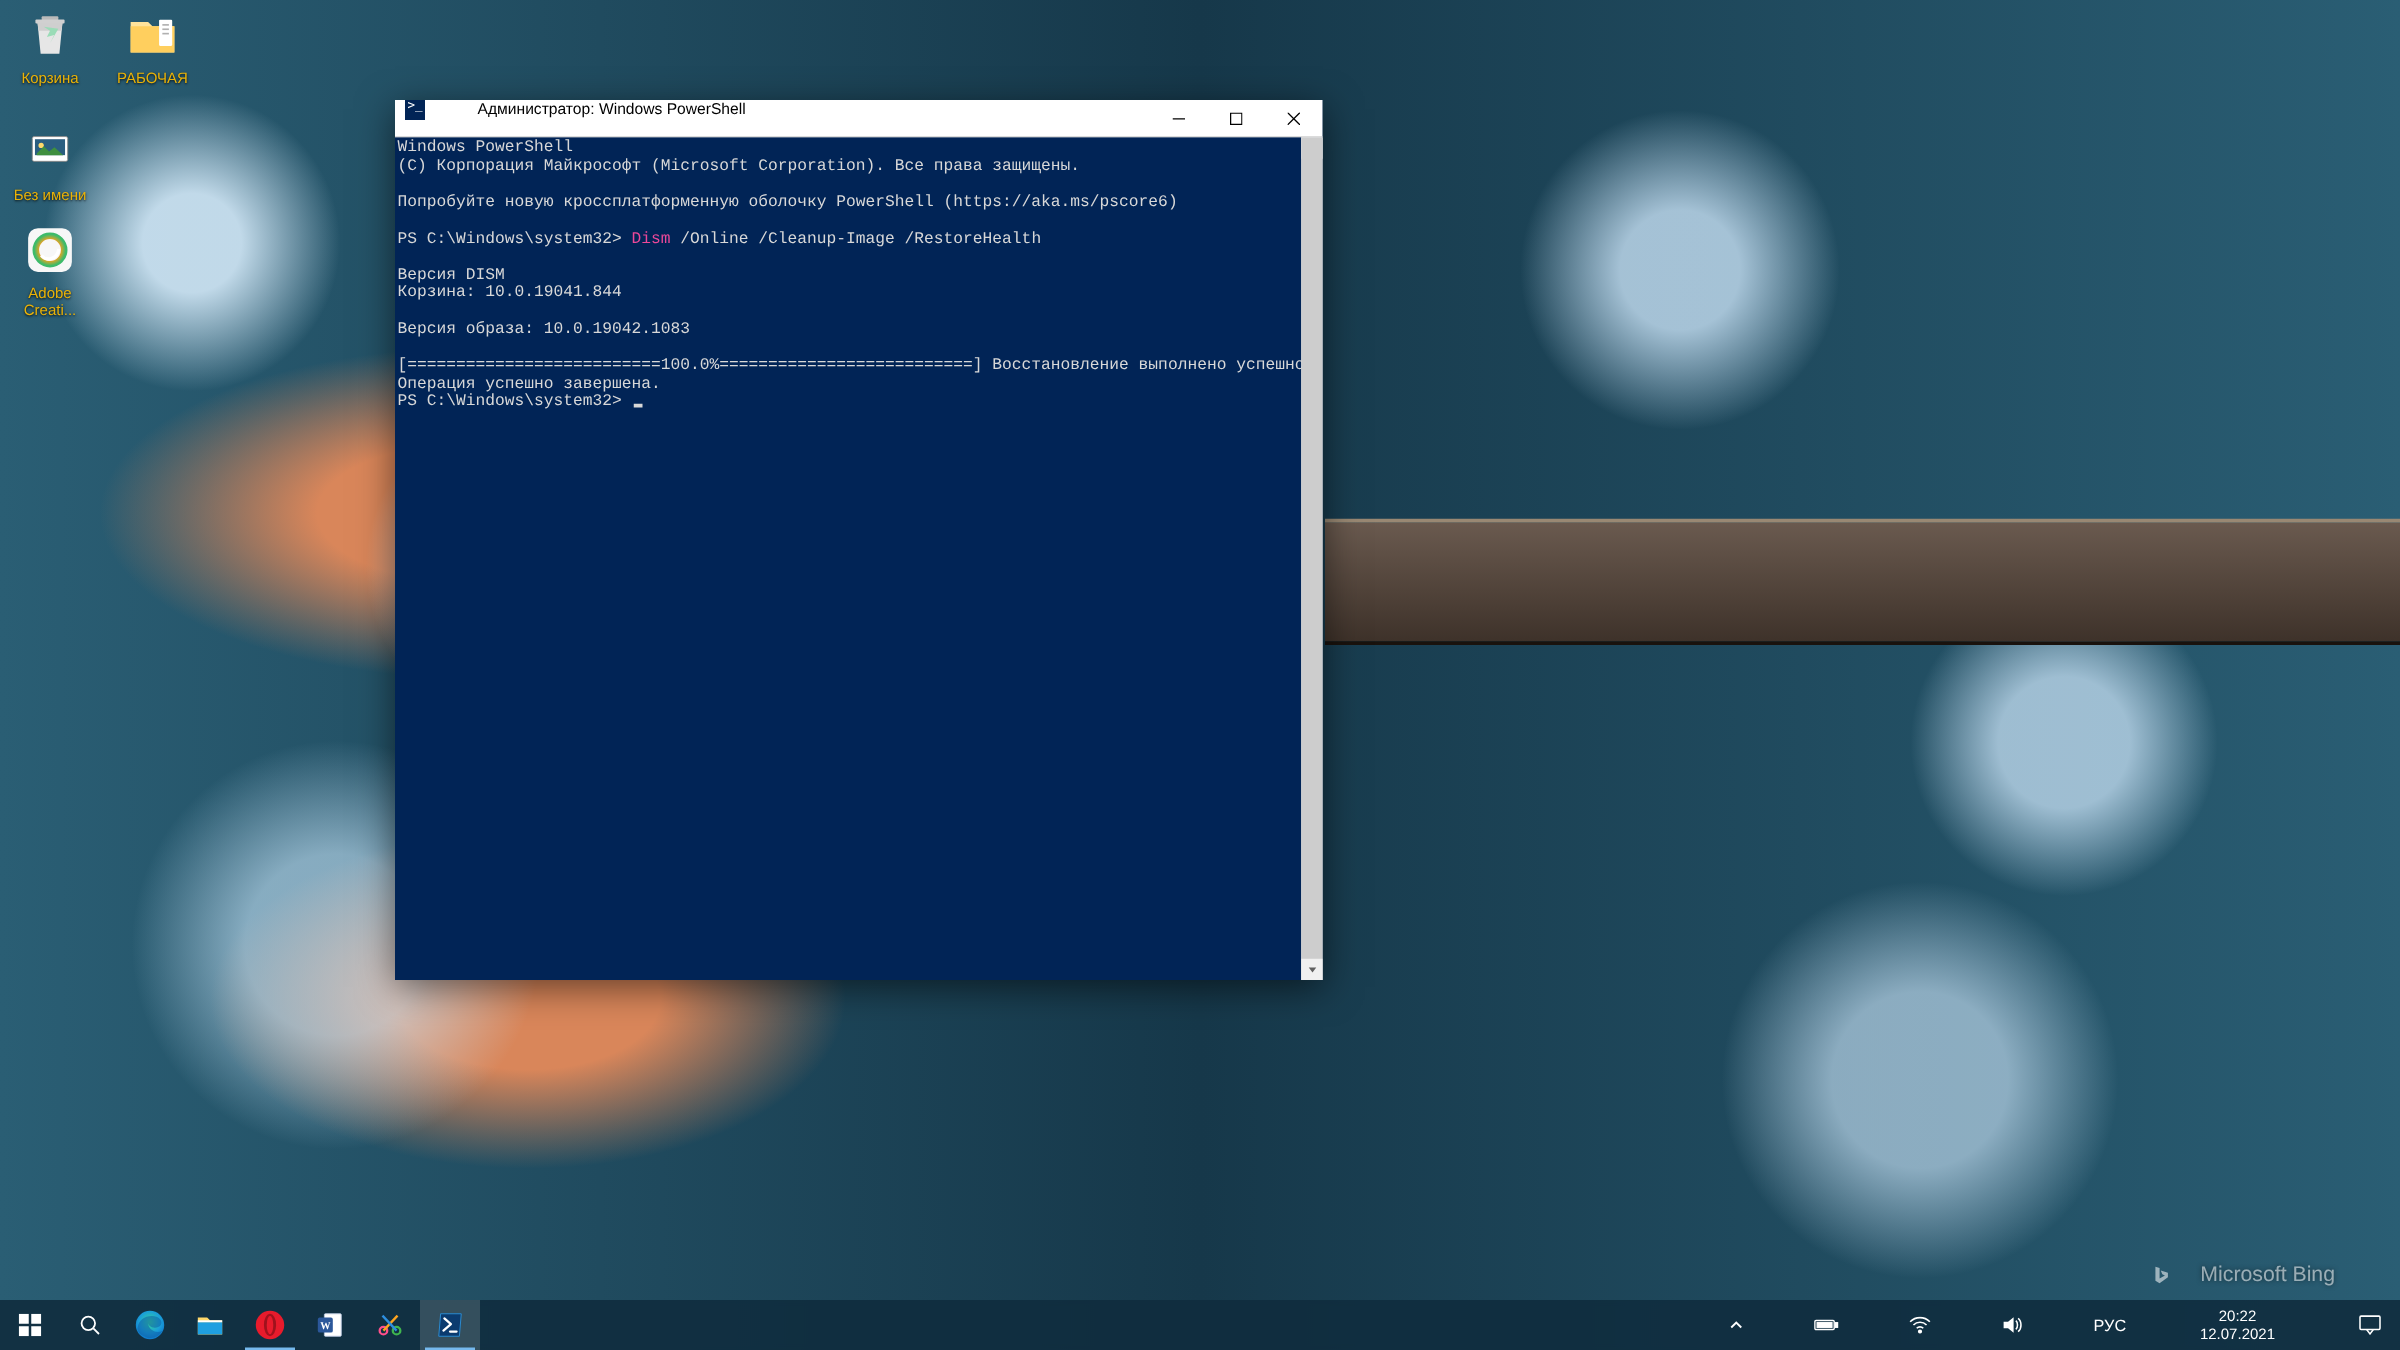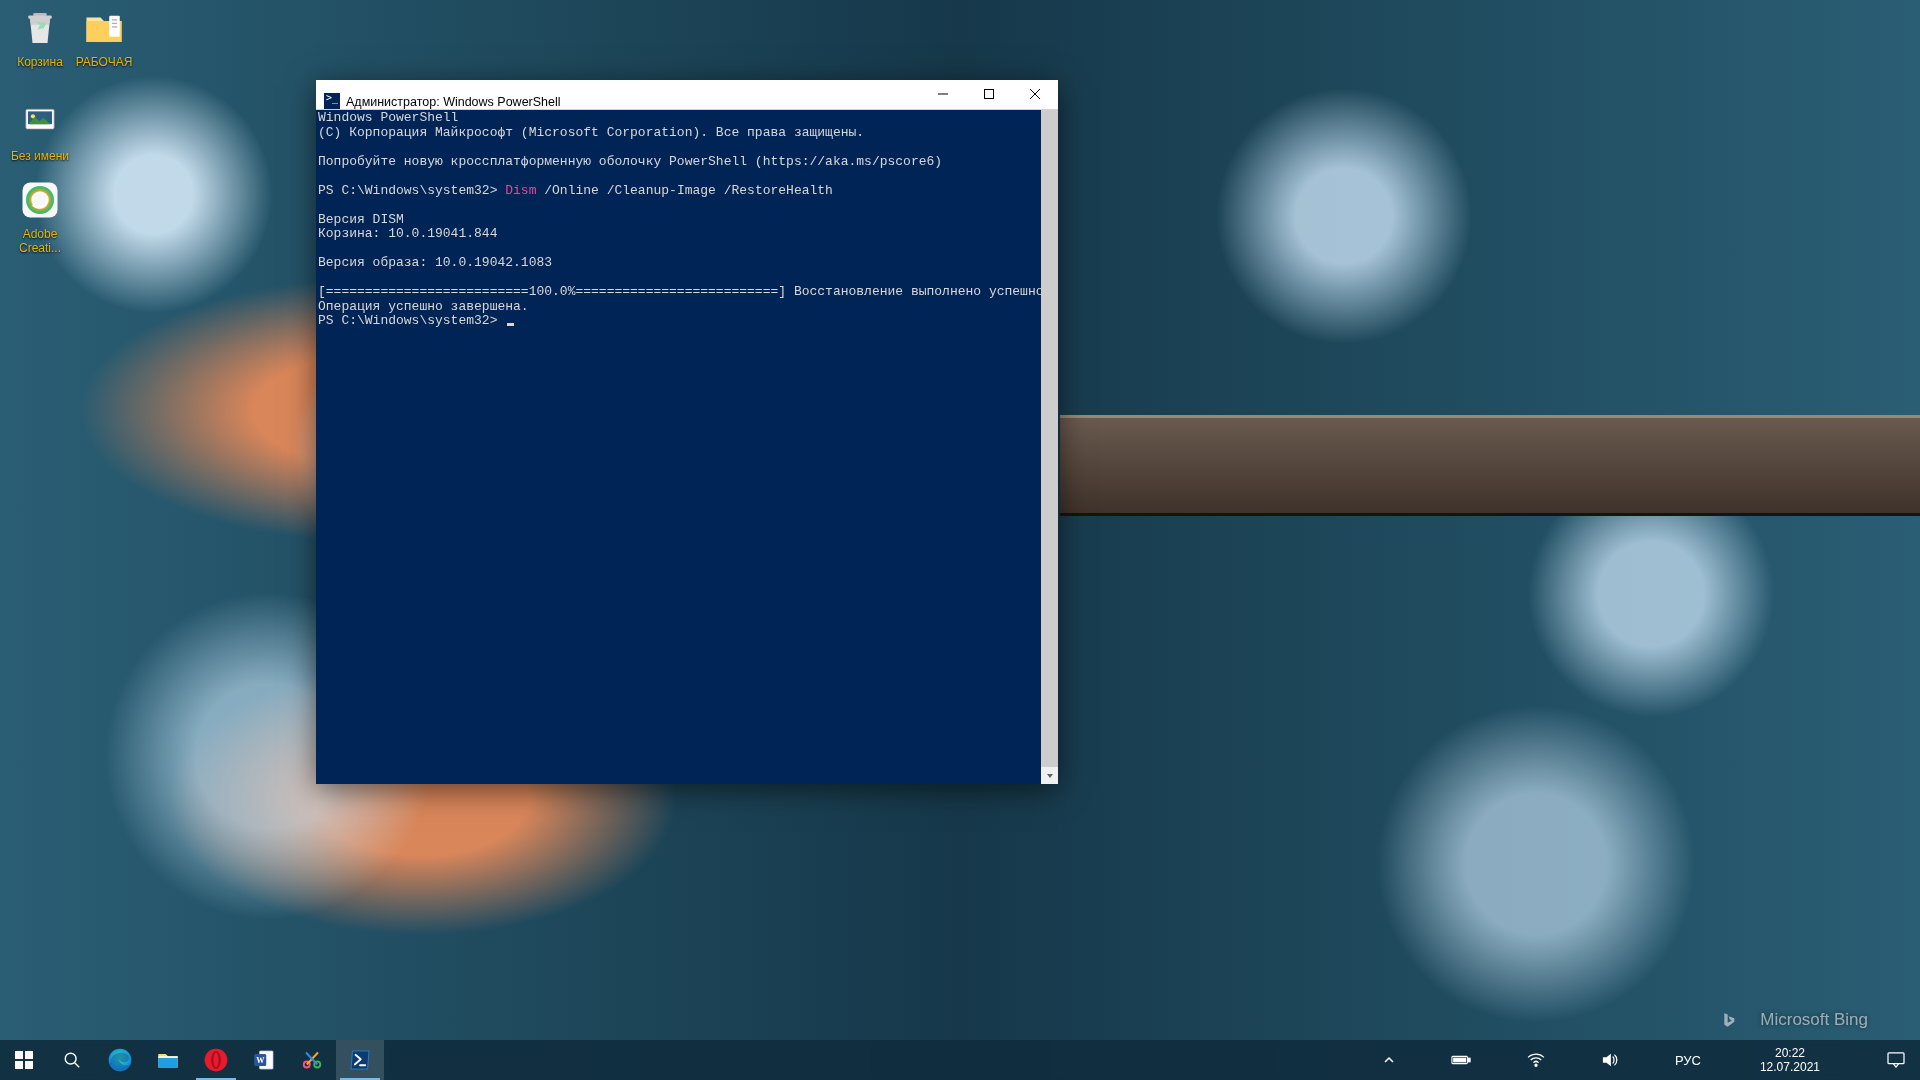--- a/index.html
+++ b/index.html
@@ -26,21 +26,21 @@
   .bing-mark{position:absolute;right:52px;bottom:50px;color:rgba(255,255,255,.55);font-size:17px;display:flex;align-items:center;gap:23px;text-shadow:0 0 4px rgba(0,0,0,.5);}
   .bing-mark svg{width:16px;height:16px;fill:rgba(255,255,255,.55);}
 
   
   .desktop-icon{position:absolute;width:76px;text-align:center;color:#eab308;font-size:12px;text-shadow:0 1px 2px rgba(0,0,0,.9);}
   .desktop-icon .ico{width:48px;height:48px;margin:0 auto 3px;display:flex;align-items:center;justify-content:center;}
   .desktop-icon .label{display:block;line-height:14px;}
 
   
   .ps-window{position:absolute;left:316px;top:80px;width:742px;height:704px;background:#012456;box-shadow:0 6px 28px rgba(0,0,0,.55);}
-  .ps-titlebar{height:30px;background:#fff;display:flex;align-items:flex-end;border-bottom:1px solid #d0d0d0;}
+  .ps-titlebar{height:30px;background:#fff;display:flex;align-items:flex-start;border-bottom:1px solid #d0d0d0;gap:36px;}
   .ps-titlebar .ico{width:16px;height:16px;margin:0 6px 0 8px;background:#012456;position:relative;}
   .ps-titlebar .ico::after{content:">_";position:absolute;left:2px;top:-1px;color:#fff;font-size:10px;font-family:Consolas,monospace;}
   .ps-title{font-size:12.5px;color:#000;}
   .ps-ctrls{margin-left:auto;display:flex;}
   .ps-ctrl{width:46px;height:30px;display:flex;align-items:center;justify-content:center;}
   .ps-ctrl svg{width:10px;height:10px;stroke:#000;stroke-width:1;fill:none;}
   .ps-body{position:absolute;left:0;right:17px;top:30px;bottom:0;background:#012456;color:#d8d8d8;
     font-family:Consolas,"Courier New",monospace;font-size:13px;line-height:14.5px;padding:1px 2px;white-space:pre;}
   .ps-body .yel{color:#ec4899;text-align:right;}
   .cursor{display:inline-block;width:7px;height:3px;background:#d8d8d8;vertical-align:-2px;margin-left:2px;}
@@ -71,21 +71,21 @@
         <path fill="#e6e6e6" d="M12 12h24l-3 30H15z"></path>
         <path fill="#cfcfcf" d="M12 12h24l-1 8H13z"></path>
         <rect x="16" y="6" width="16" height="4" rx="1" fill="#bababa"></rect>
         <rect x="10" y="9" width="28" height="4" rx="1" fill="#d0d0d0"></rect>
         <path fill="#9adcb7" d="M18 16l6 4-3 6 7-2-4 8 8-14z"></path>
       </svg>
   </div>
   <span class="label">Корзина</span>
 </div>
 
-<div class="desktop-icon" style="left:66px;top:4px">
+<div class="desktop-icon" style="left:84px;top:4px">
   <div class="ico">
     <svg viewBox="0 0 48 48" width="42" height="42">
         <path fill="#ffe39b" d="M4 12h16l4 4h20v24H4z"></path>
         <path fill="#ffcf5e" d="M4 16h40v24H4z"></path>
         <rect x="30" y="10" width="12" height="24" rx="1" fill="#fff"></rect>
         <rect x="33" y="14" width="6" height="1.5" fill="#b0b0b0"></rect>
         <rect x="33" y="18" width="6" height="1.5" fill="#b0b0b0"></rect>
         <rect x="33" y="22" width="6" height="1.5" fill="#b0b0b0"></rect>
       </svg>
   </div>

